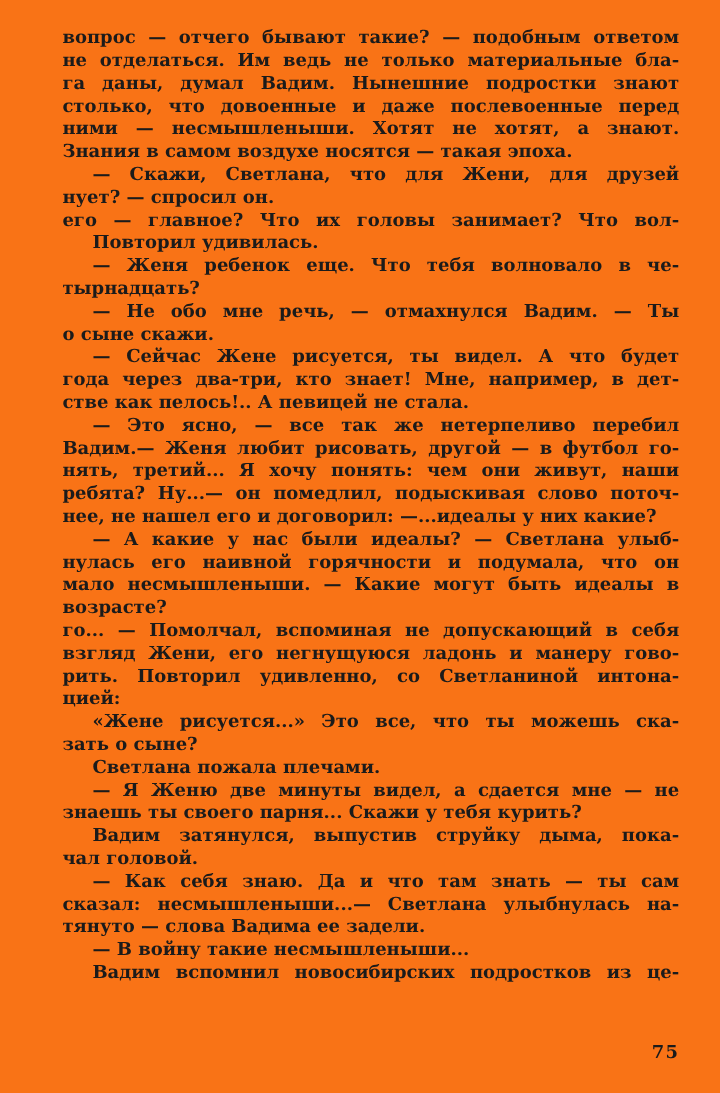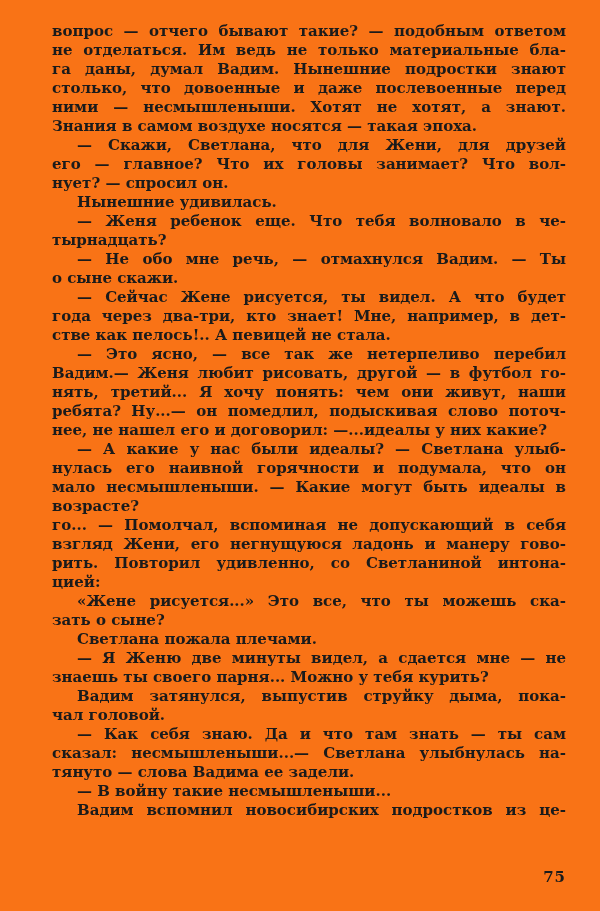--- a/index.html
+++ b/index.html
@@ -57,23 +57,23 @@
 
 <div class="scan-page">
   <div class="text-block">
       <div class="line">вопрос — отчего бывают такие? — подобным ответом</div>
       <div class="line">не отделаться. Им ведь не только материальные бла-</div>
       <div class="line">га даны, думал Вадим. Нынешние подростки знают</div>
       <div class="line">столько, что довоенные и даже послевоенные перед</div>
       <div class="line">ними — несмышленыши. Хотят не хотят, а знают.</div>
       <div class="line last">Знания в самом воздухе носятся — такая эпоха.</div>
       <div class="line indent">— Скажи, Светлана, что для Жени, для друзей</div>
+      <div class="line last">нует? — спросил он.</div>
       <div class="line">его — главное? Что их головы занимает? Что вол-</div>
-      <div class="line last">нует? — спросил он.</div>
-      <div class="line indent last">Нынешние удивилась.</div>
+      <div class="line indent last">Повторил удивилась.</div>
       <div class="line indent">— Женя ребенок еще. Что тебя волновало в че-</div>
       <div class="line last">тырнадцать?</div>
       <div class="line indent">— Не обо мне речь, — отмахнулся Вадим. — Ты</div>
       <div class="line last">о сыне скажи.</div>
       <div class="line indent">— Сейчас Жене рисуется, ты видел. А что будет</div>
       <div class="line">года через два-три, кто знает! Мне, например, в дет-</div>
       <div class="line last">стве как пелось!.. А певицей не стала.</div>
       <div class="line indent">— Это ясно, — все так же нетерпеливо перебил</div>
       <div class="line">Вадим.— Женя любит рисовать, другой — в футбол го-</div>
       <div class="line">нять, третий... Я хочу понять: чем они живут, наши</div>
@@ -84,21 +84,21 @@
       <div class="line">мало несмышленыши. — Какие могут быть идеалы в этом</div>
       <div class="line last">возрасте?</div>
       <div class="line">го... — Помолчал, вспоминая не допускающий в себя</div>
       <div class="line">взгляд Жени, его негнущуюся ладонь и манеру гово-</div>
       <div class="line">рить. Повторил удивленно, со Светланиной интона-</div>
       <div class="line last">цией:</div>
       <div class="line indent">«Жене рисуется...» Это все, что ты можешь ска-</div>
       <div class="line last">зать о сыне?</div>
       <div class="line indent last">Светлана пожала плечами.</div>
       <div class="line indent">— Я Женю две минуты видел, а сдается мне — не</div>
-      <div class="line last">знаешь ты своего парня... Можно у тебя курить?</div>
+      <div class="line last">знаешь ты своего парня... Скажи у тебя курить?</div>
       <div class="line indent">Вадим затянулся, выпустив струйку дыма, пока-</div>
       <div class="line last">чал головой.</div>
       <div class="line indent">— Как себя знаю. Да и что там знать — ты сам</div>
       <div class="line">сказал: несмышленыши...— Светлана улыбнулась на-</div>
       <div class="line last">тянуто — слова Вадима ее задели.</div>
       <div class="line indent last">— В войну такие несмышленыши...</div>
       <div class="line indent">Вадим вспомнил новосибирских подростков из це-</div>
     </div>
   <div class="page-number">75</div>
 </div>

